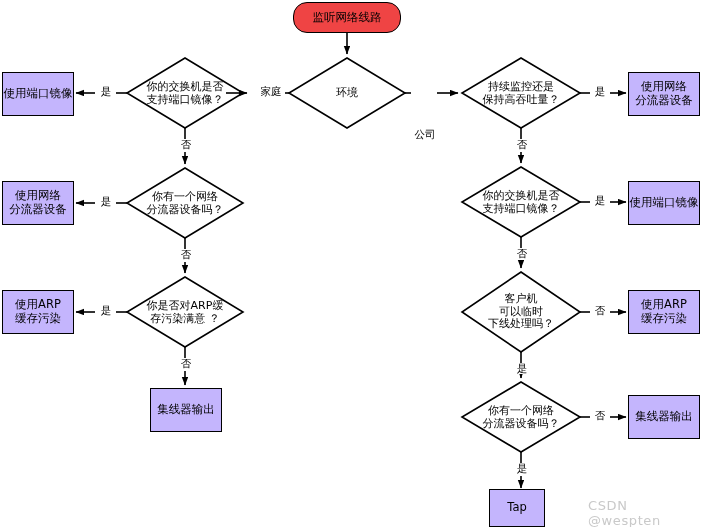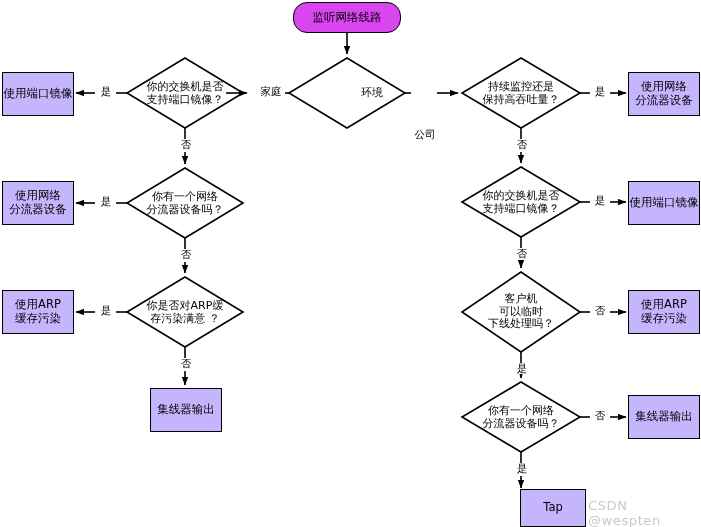--- a/index.html
+++ b/index.html
@@ -39,21 +39,21 @@
     line-height: 1.18;
     white-space: pre-line;
     z-index: 3;
   }
   .box {
     background: #c4b5fd;
     border: 1.6px solid #000000;
     font-size: 11.5px;
   }
   .terminal {
-    background: #d946ef;
+    background: #ef4444;
     border: 1.6px solid #000000;
     border-radius: 14px;
     font-size: 11.5px;
   }
   .diamond-label {
     font-size: 11px;
     background: transparent;
     border: none;
     pointer-events: none;
   }
@@ -147,21 +147,21 @@
     <path d="M521,376 L521,378" stroke="#000000" stroke-width="1.6" fill="none" marker-end="url(#arrow)"></path>
 
     <path d="M521,452 L521,463" stroke="#000000" stroke-width="1.6" fill="none"></path>
     <path d="M521,476 L521,488" stroke="#000000" stroke-width="1.6" fill="none" marker-end="url(#arrow)"></path>
   </svg>
 
   <div class="node terminal" style="left:293px; top:2px; width:108px; height:31px;">
     <span>监听网络线路</span>
   </div>
 
-  <div class="node diamond-label" style="left:311px; top:82px; width:72px; height:22px;justify-content:flex-end;">
+  <div class="node diamond-label" style="left:311px; top:82px; width:72px; height:22px;">
     <span>环境</span>
   </div>
 
   <div class="edge-label" style="left:257px; top:86px; width:26px;">
     <span>家庭</span>
   </div>
   <div class="edge-label" style="left:411px; top:86px; width:26px;margin-top:43px;">
     <span>公司</span>
   </div>
 
@@ -264,21 +264,21 @@
   <div class="node box" style="left:628px; top:181px; width:72px; height:44px;">
     <span>使用端口镜像</span>
   </div>
   <div class="node box" style="left:628px; top:290px; width:72px; height:44px;">
     <span>使用ARP
 缓存污染</span>
   </div>
   <div class="node box" style="left:628px; top:395px; width:72px; height:44px;">
     <span>集线器输出</span>
   </div>
-  <div class="node box" style="left:489px; top:489px; width:66px; height:38px;margin-left:31px;">
+  <div class="node box" style="left:489px; top:489px; width:56px; height:38px;">
     <span>Tap</span>
   </div>
 
   <div class="watermark" style="left:588px; top:498px;">
     <span>CSDN @wespten</span>
   </div>
 
 </div>
 
 </body></html>

